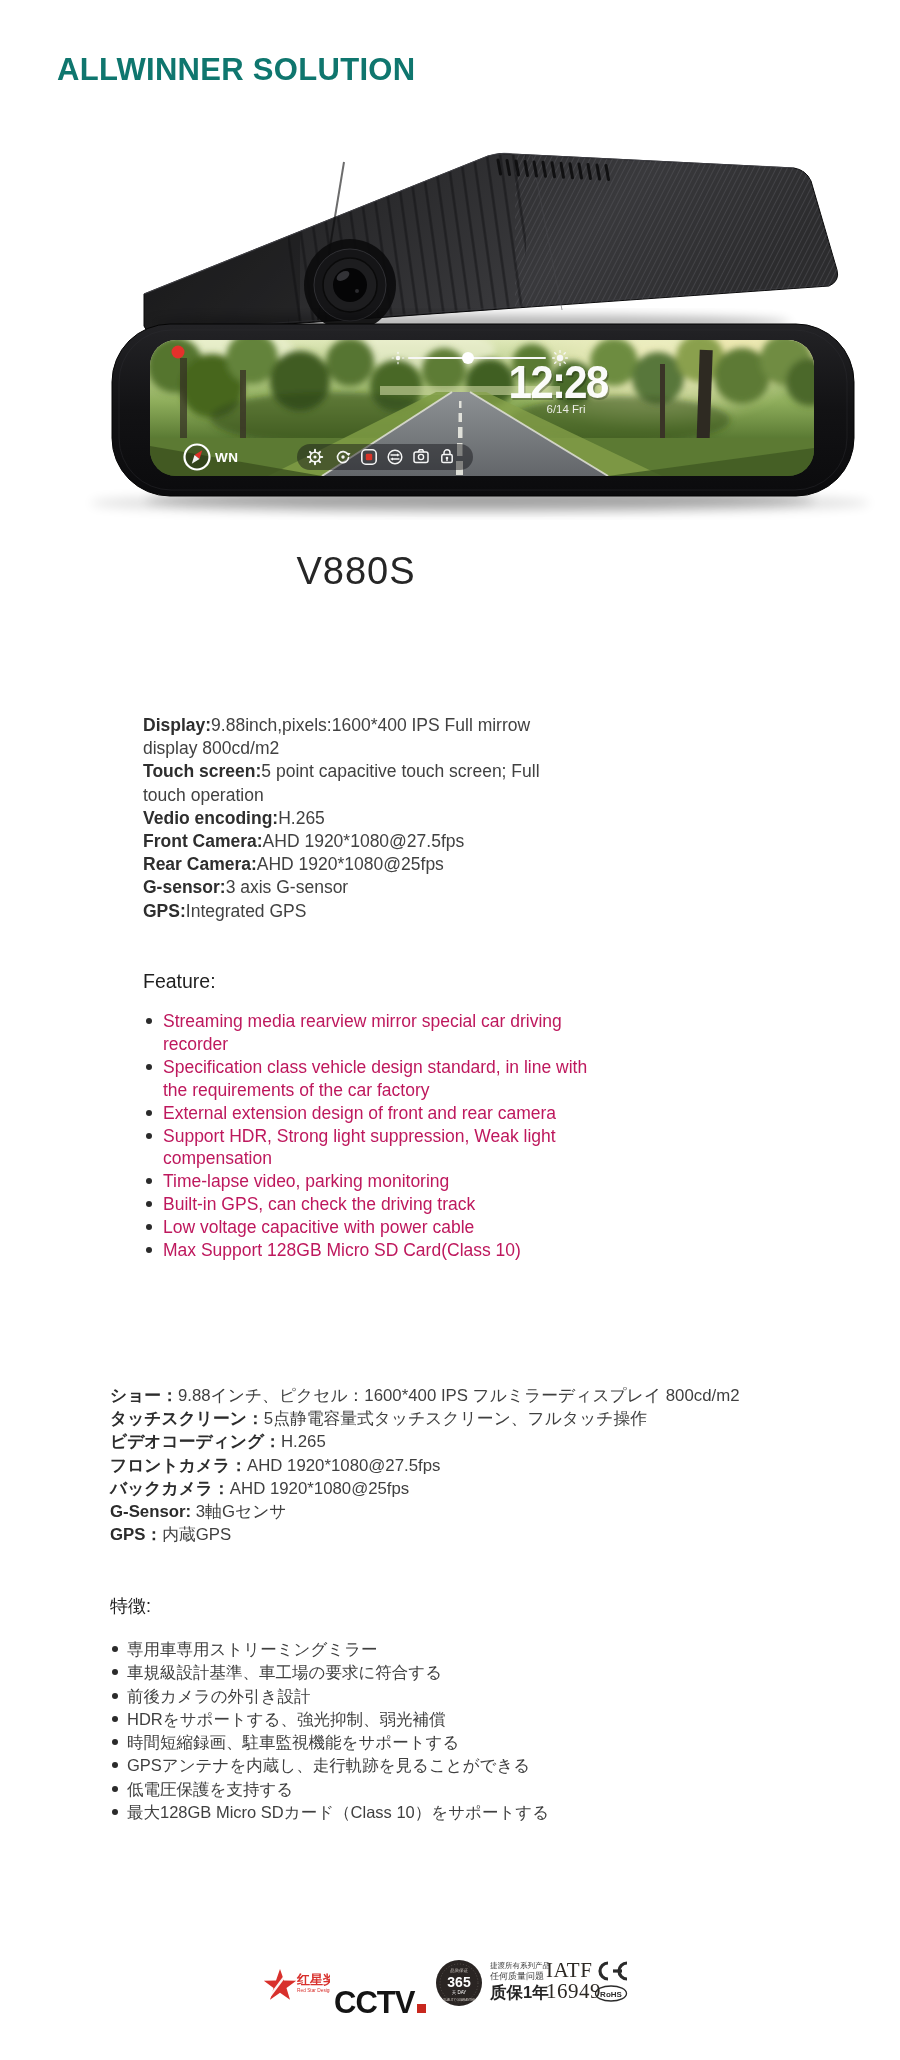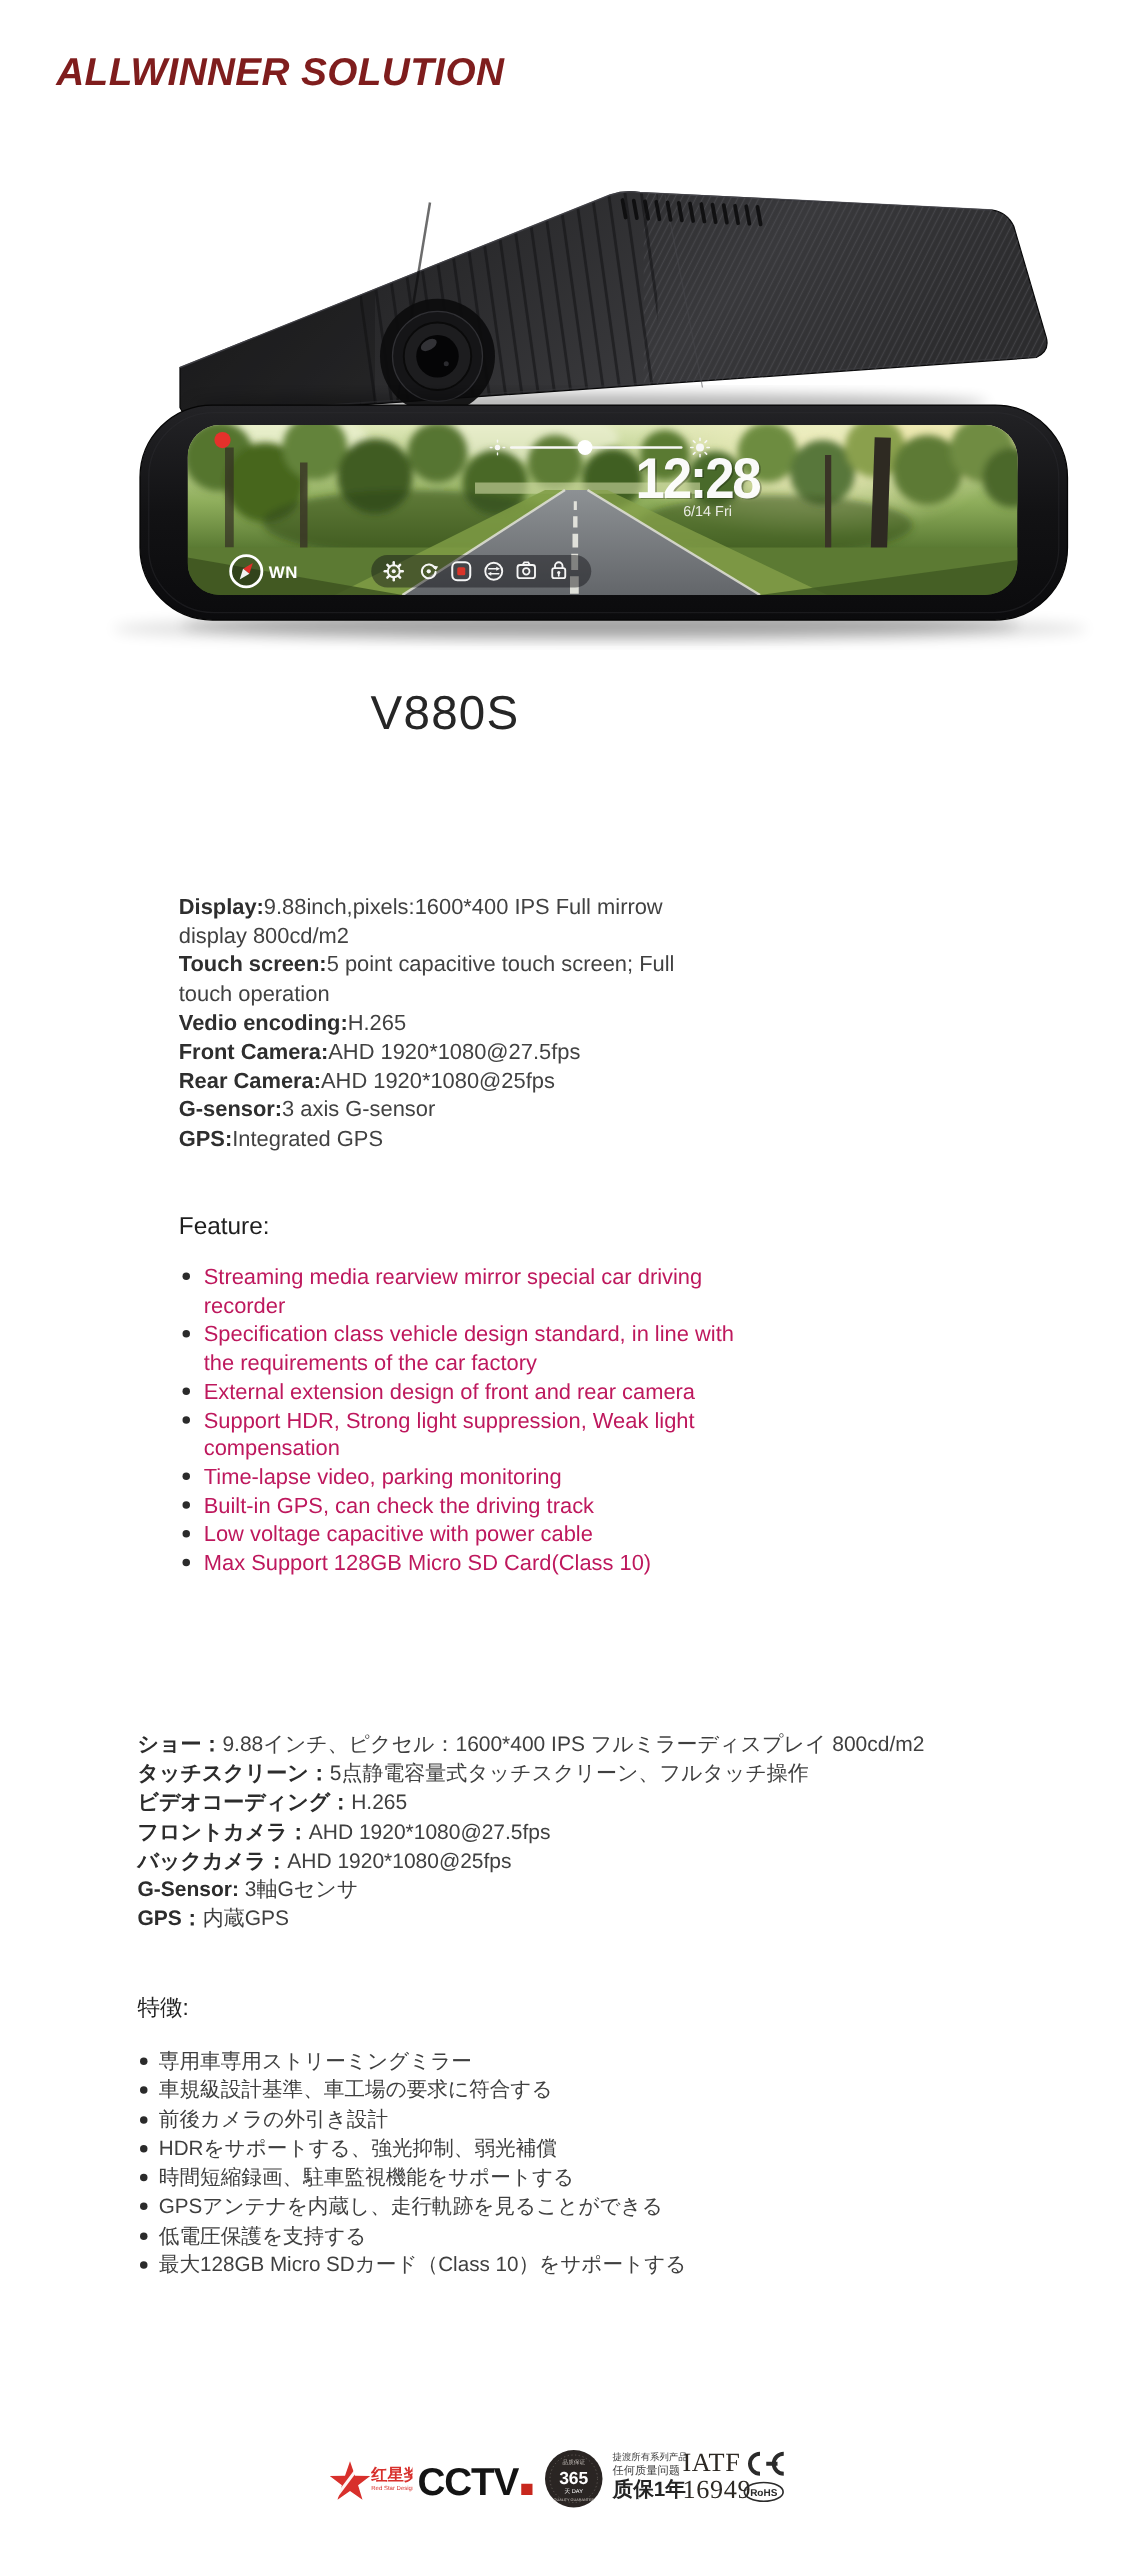--- a/index.html
+++ b/index.html
@@ -1,19 +1,19 @@
 <!DOCTYPE html>
 <html><head>
 <meta charset="utf-8">
 <style>
   html,body{margin:0;padding:0;background:#ffffff;}
   .page{position:relative;width:900px;height:2060px;background:#fff;overflow:hidden;
         font-family:"Liberation Sans","DejaVu Sans",sans-serif;color:#3d3d3d;}
   .title{position:absolute;left:45px;top:40px;font-size:31px;font-weight:700;
-         letter-spacing:.3px;color:#7f1d1d;margin:0;font-style:italic;}
+         letter-spacing:.3px;color:#0f766e;margin:12px;}
   .product-svg{position:absolute;left:0;top:100px;width:900px;height:420px;}
   .model{position:absolute;left:0;top:550px;width:712px;text-align:center;
          font-size:38px;font-weight:400;letter-spacing:1px;color:#262626;}
   
   .specs-en{position:absolute;left:143px;top:714px;width:440px;
             font-size:17.5px;line-height:23.2px;color:#414141;}
   .specs-en b{color:#2e2e2e;text-align:right;}
   
   .feature-head{position:absolute;left:143px;top:970px;font-size:19.5px;color:#1f1f1f;}
   .features-en{position:absolute;left:146px;top:1010px;width:455px;margin:0;padding:0;
@@ -27,21 +27,21 @@
   .specs-jp b{color:#2c2c2c;}
   .jp-head{position:absolute;left:110px;top:1594px;font-size:18px;color:#222;}
   .features-jp{position:absolute;left:112px;top:1638px;width:640px;margin:0;padding:0;
                list-style:none;font-size:16.5px;line-height:23.3px;color:#3f3f3f;}
   .features-jp li{position:relative;padding-left:15px;margin:0;}
   .features-jp li:before{content:"";position:absolute;left:0;top:8px;width:6px;height:6px;
                border-radius:50%;background:#2b2b2b;}
   
   .footer{position:absolute;left:0;top:1950px;width:900px;height:80px;}
   .redstar{position:absolute;left:260px;top:8px;}
-  .cctv{position:absolute;left:334px;top:18px;font-size:31px;font-weight:900;
+  .cctv{position:absolute;left:334px;top:35px;font-size:31px;font-weight:900;
         letter-spacing:-1px;color:#141414;}
   .cctv .dot{display:inline-block;width:9px;height:9px;background:#c8281e;margin-left:3px;}
   .badge365{position:absolute;left:434px;top:8px;}
   .warranty{position:absolute;left:490px;top:12px;line-height:1;color:#3a3a3a;}
   .warranty .w1{font-size:7.5px;margin-bottom:2px;}
   .warranty .w2{font-size:9px;margin-bottom:3px;}
   .warranty .w3{font-size:16.5px;font-weight:700;color:#242424;}
   .iatf{position:absolute;left:546px;top:10px;font-family:"Liberation Serif","DejaVu Serif",serif;
         font-size:21px;line-height:21px;color:#2c2823;letter-spacing:.5px;}
   .cemark{position:absolute;left:594px;top:10px;}

